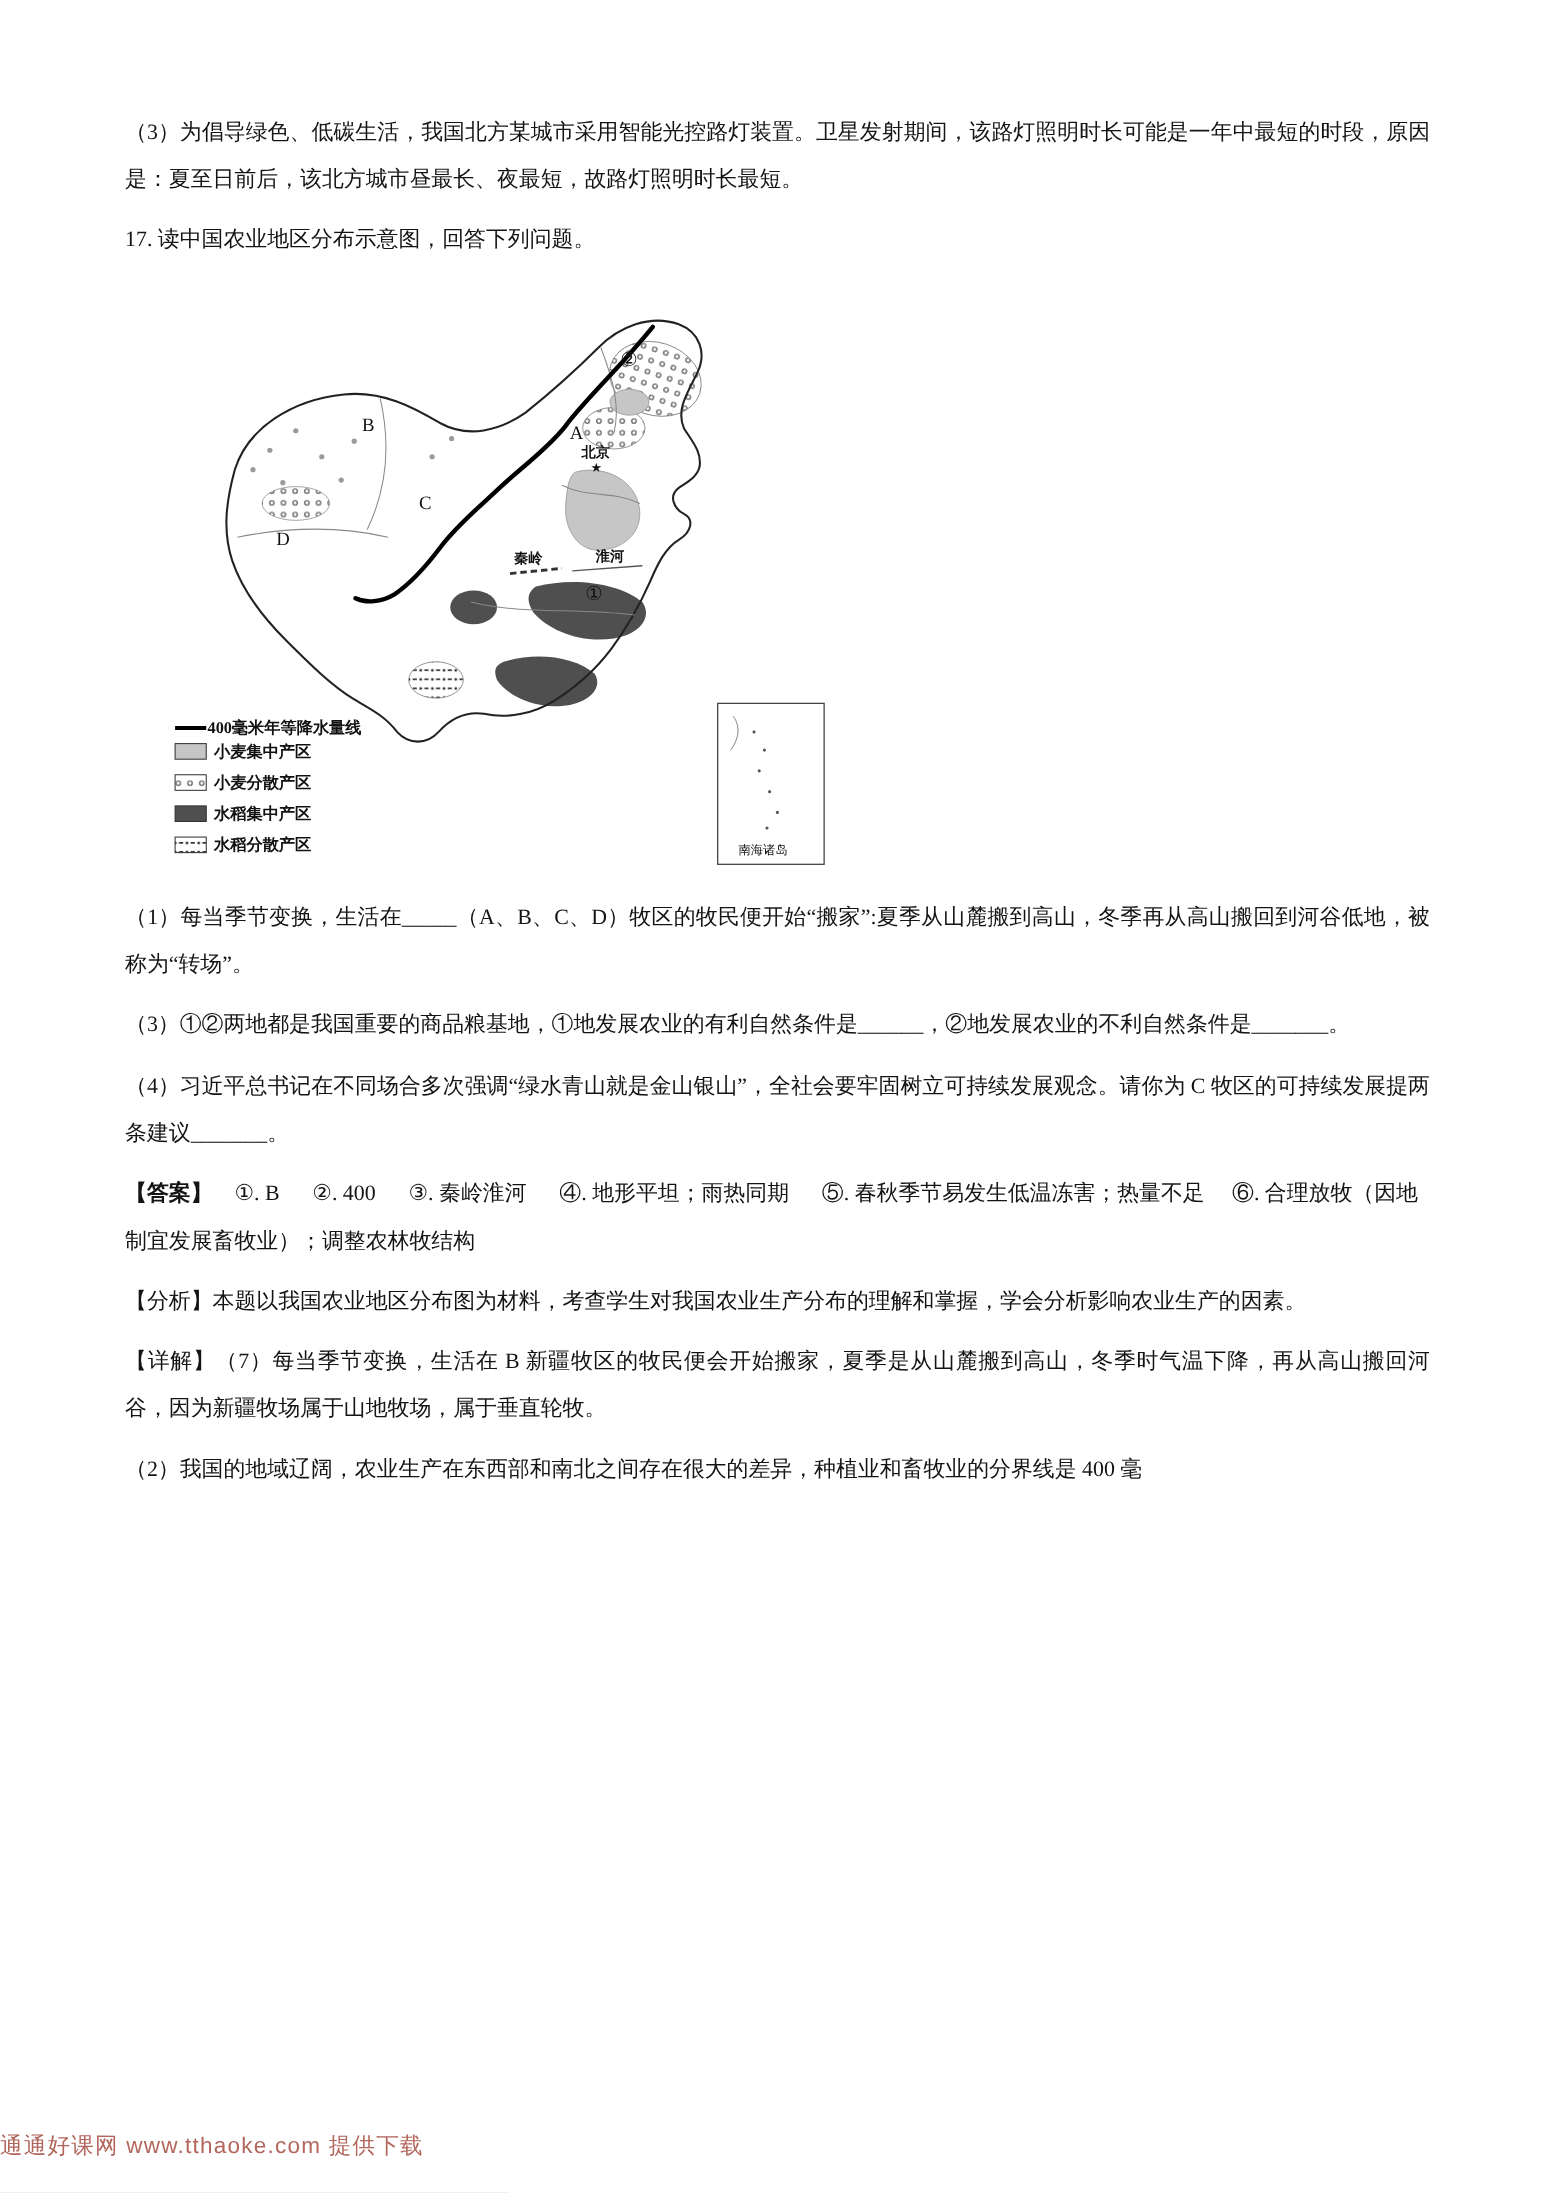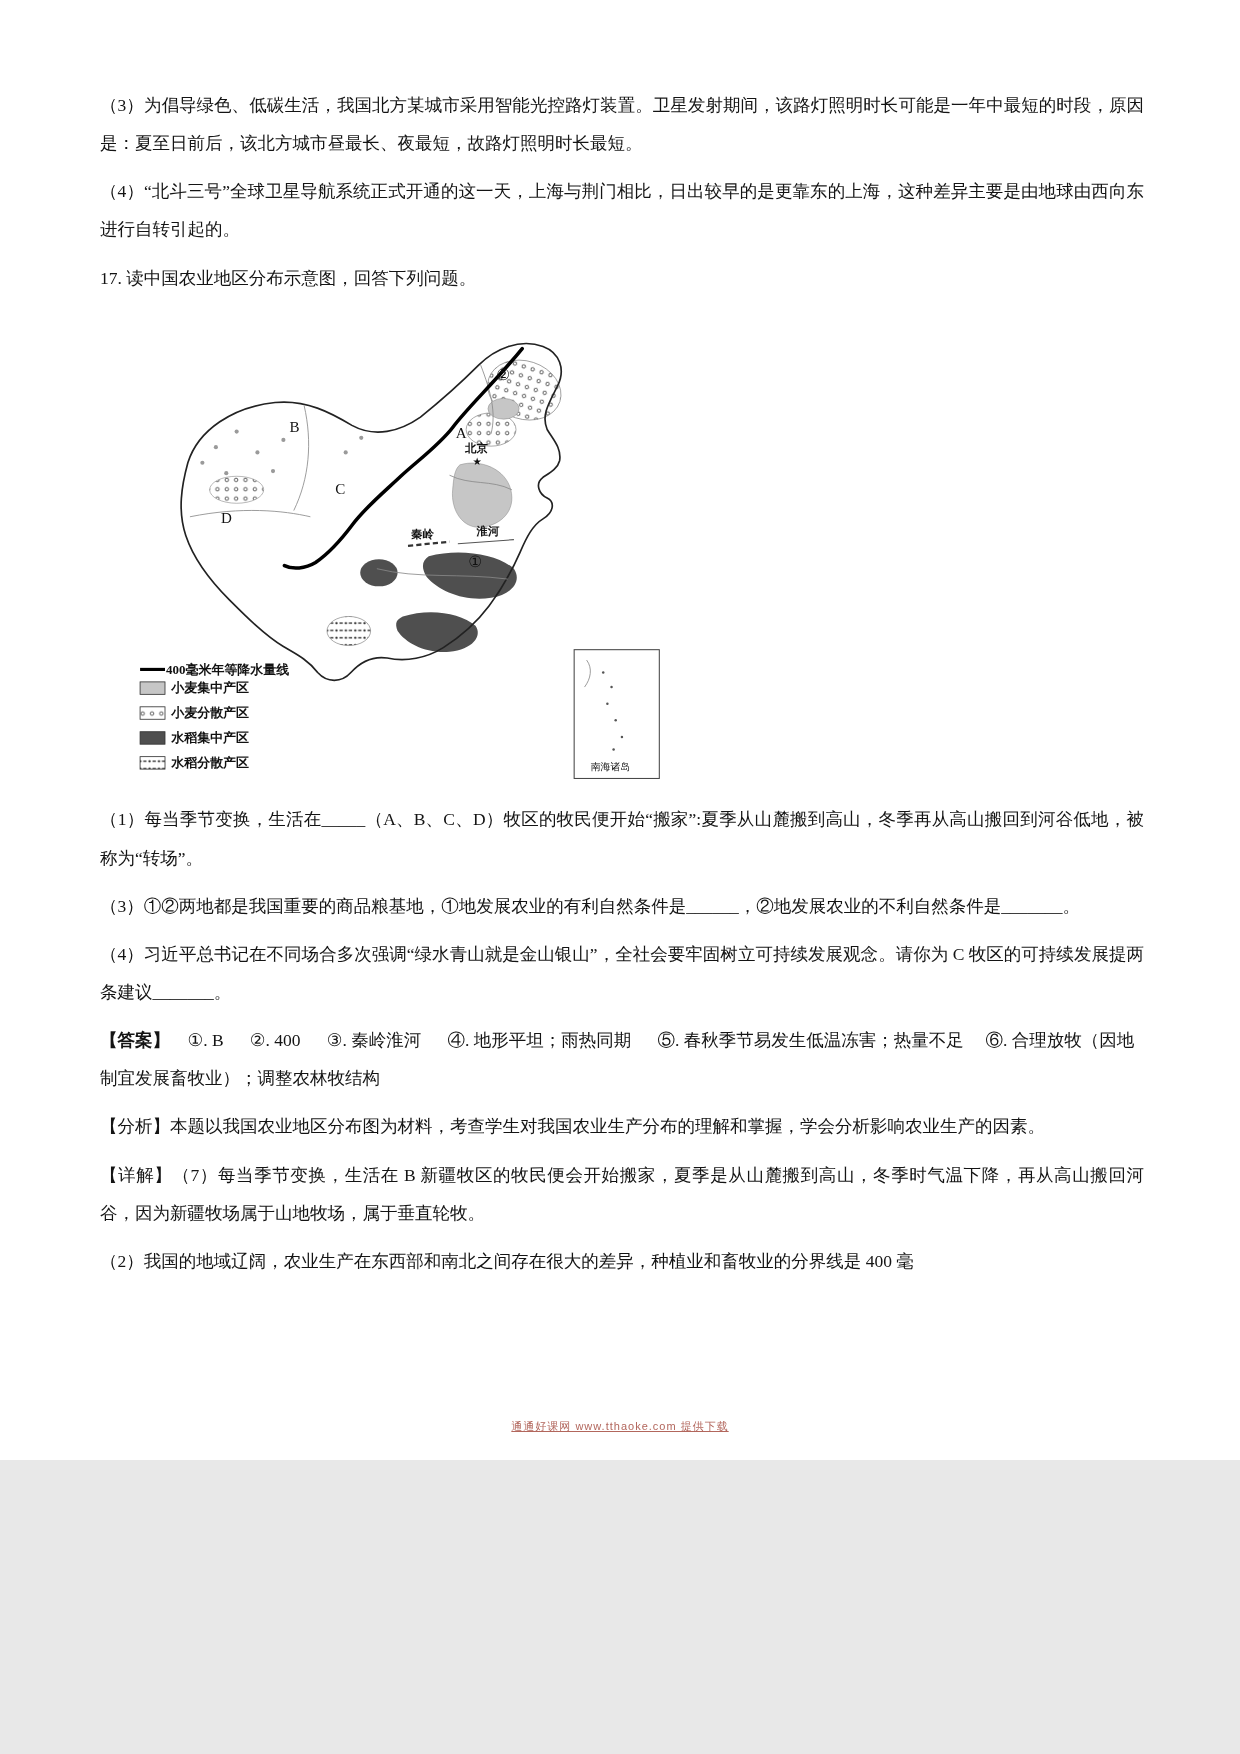--- a/index.html
+++ b/index.html
@@ -1,46 +1,44 @@
 <!DOCTYPE html>
 <html><head>
 <meta charset="utf-8">
 <style>
   html,body{margin:0;padding:0;background:#e8e8e8;}
   .page{
-    width:1240px;height:1460px;position:relative;background:#ffffff;
+    width:1240px;height:1754px;position:relative;background:#ffffff;
     font-family:"Liberation Serif","DejaVu Serif",serif;color:#141414;
     padding:86px 96px 0 100px;box-sizing:border-box;overflow:hidden;margin:0 auto;
   }
   .para{font-size:17.5px;line-height:2.18;text-align:justify;margin:0 0 10px 0;}
   .ans-line{font-size:17.5px;line-height:2.18;margin:0 0 10px 0;}
   .answer-label{font-weight:bold;margin-top:42px;}
   .ans-content{white-space:pre-wrap;}
   .jiexi{color:#2783c7;margin:0 0 10px 0;font-size:17.5px;line-height:2.18;}
   .map-figure{margin:10px 0 16px 38px;width:560px;}
   .map-figure svg{display:block;width:540px;height:auto;}
   .page-footer{
-    position:absolute;left:0;bottom:26px;width:100%;text-align:center;
-    font-size:11px;color:#b2665c;letter-spacing:1px;
+    position:absolute;left:0;bottom:26px;width:100%;text-align:left;
+    font-size:18px;color:#b2665c;letter-spacing:1px;
     font-family:"Liberation Sans","DejaVu Sans",sans-serif;
-    text-decoration:underline;
   }
   svg text{font-family:"Liberation Serif","DejaVu Serif",serif;fill:#111;}
   svg .legend-text{font-size:12.5px;font-weight:bold;}
   svg .zone-letter{font-size:14.5px;}
   svg .circ-num{font-size:15px;}
   svg .small-label{font-size:11px;font-weight:bold;}
 </style>
 </head>
 <body>
 
 <div class="page">
 
   <p class="para">（3）为倡导绿色、低碳生活，我国北方某城市采用智能光控路灯装置。卫星发射期间，该路灯照明时长可能是一年中最短的时段，原因是：夏至日前后，该北方城市昼最长、夜最短，故路灯照明时长最短。</p>
-  <p class="para">（4）“北斗三号”全球卫星导航系统正式开通的这一天，上海与荆门相比，日出较早的是更靠东的上海，这种差异主要是由地球由西向东进行自转引起的。</p>
 
   <p class="para">17. 读中国农业地区分布示意图，回答下列问题。</p>
 
   <figure class="map-figure" style="margin-left:38px;margin-top:10px;margin-bottom:16px;margin-right:0;">
     <svg viewBox="0 0 520 460" xmlns="http://www.w3.org/2000/svg">
       <defs>
         <pattern id="dotsOpen" width="9" height="9" patternUnits="userSpaceOnUse">
           <rect width="9" height="9" fill="#ffffff"></rect>
           <circle cx="4.5" cy="4.5" r="1.7" fill="none" stroke="#555" stroke-width="0.9"></circle>
         </pattern>

